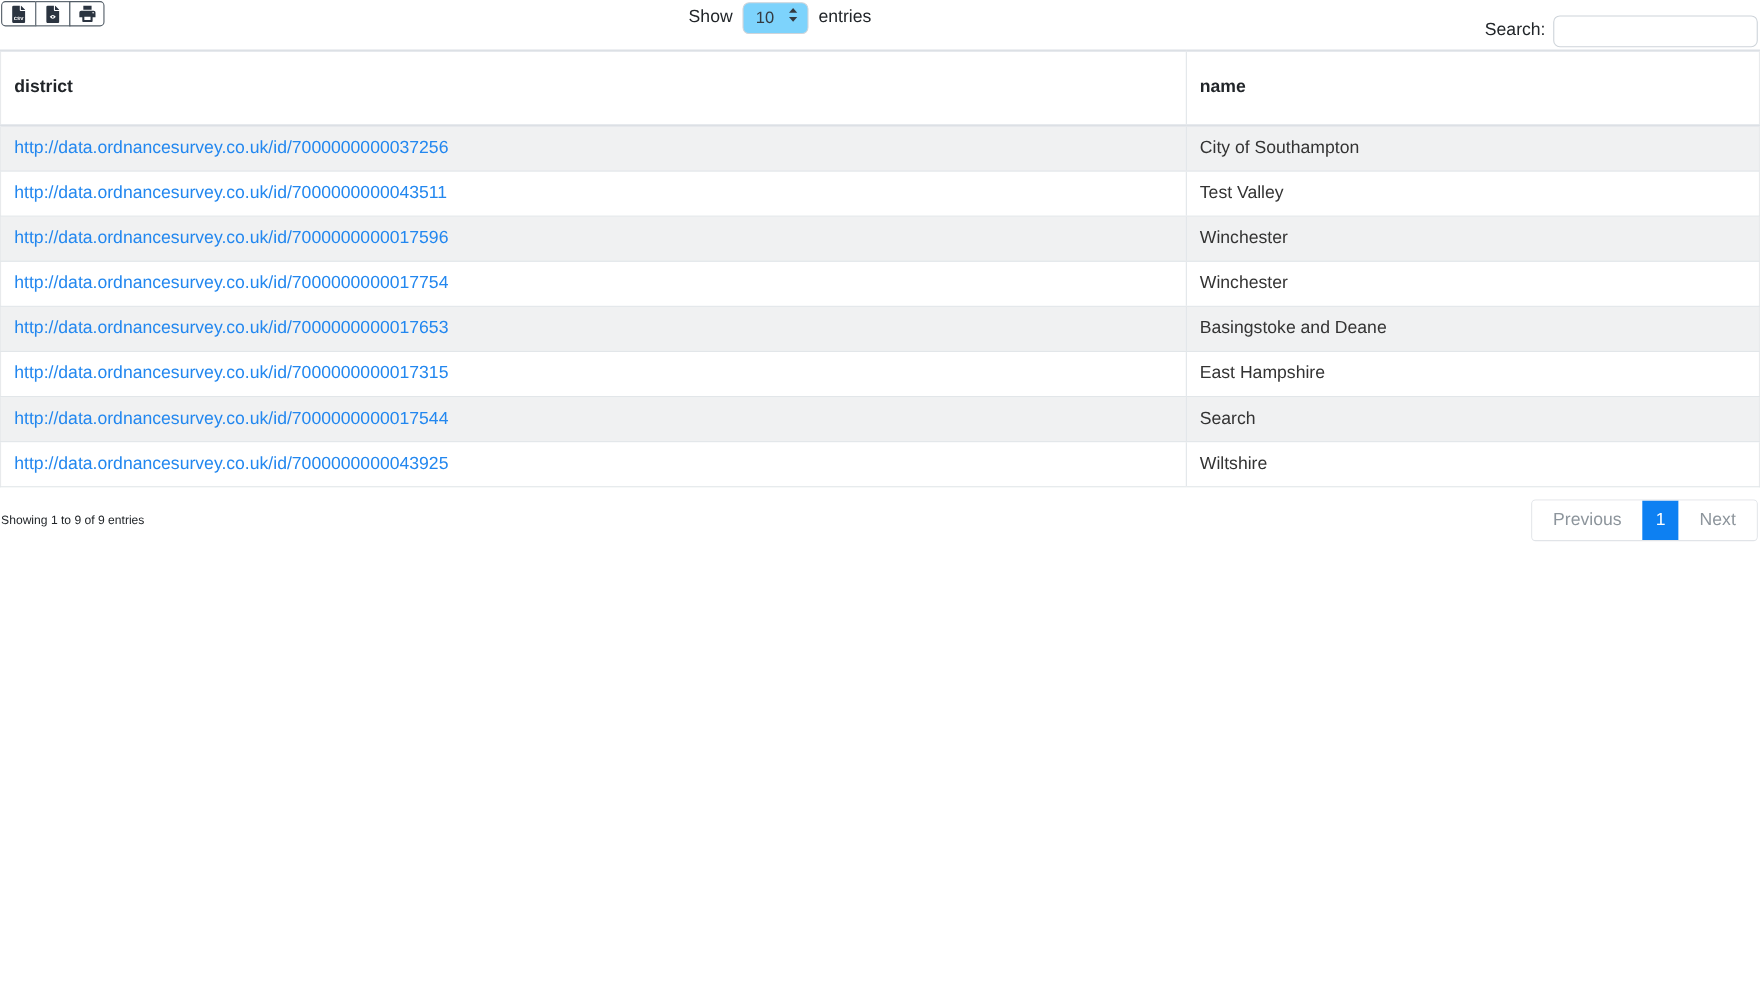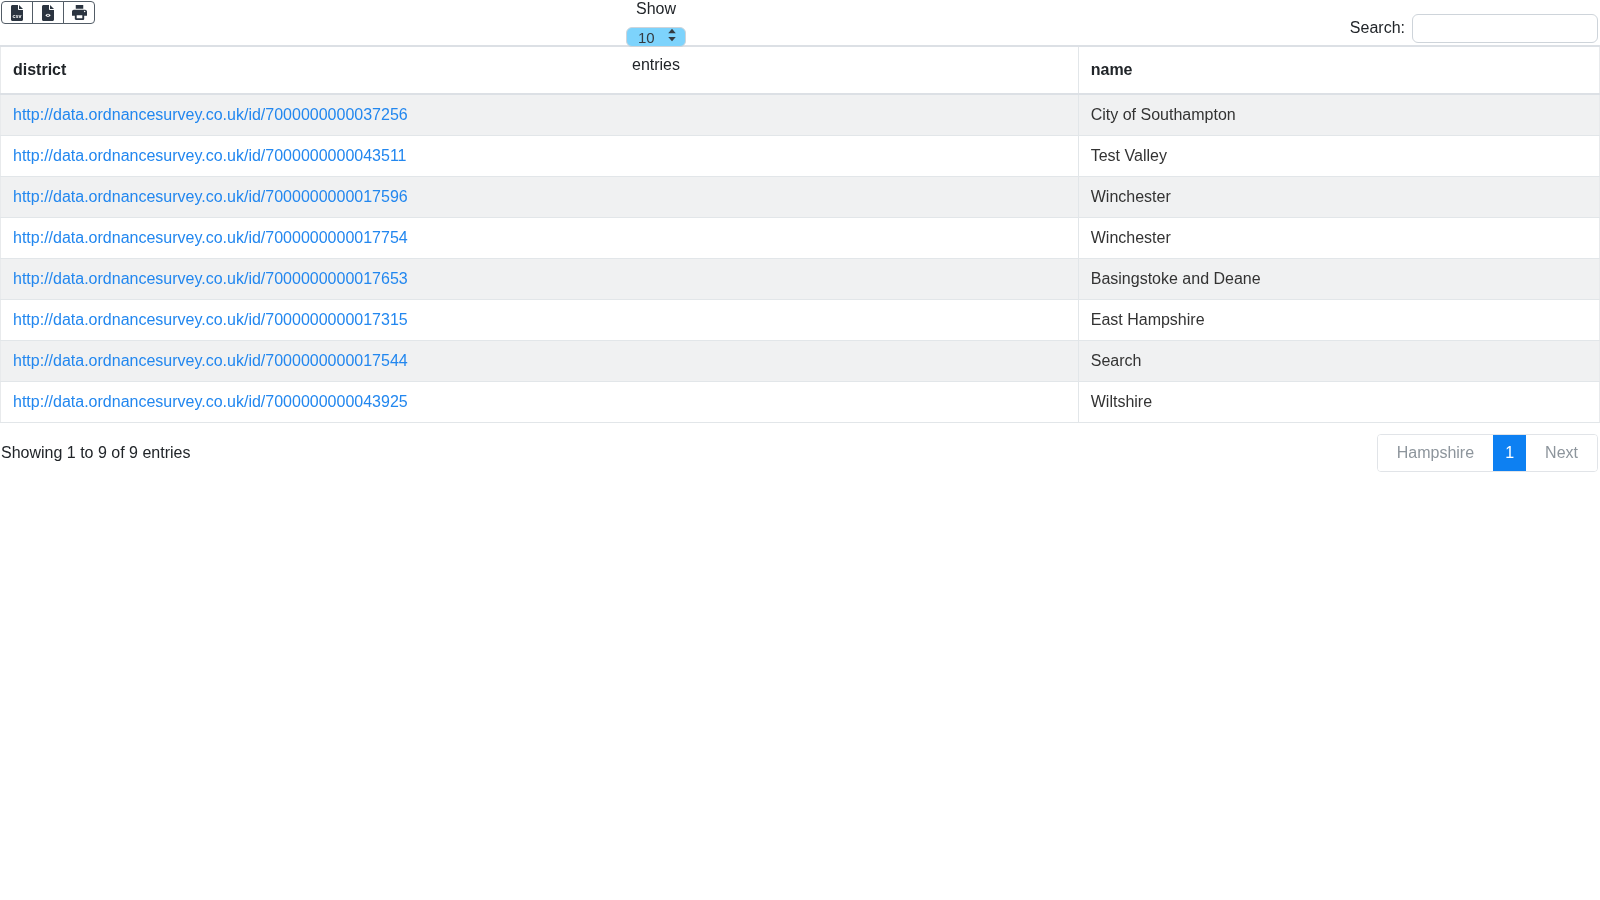--- a/index.html
+++ b/index.html
@@ -24,21 +24,21 @@
     display: inline-flex; align-items: center; justify-content: center;
     cursor: pointer;
   }
   .dt-button:first-child { margin-left: 0; border-radius: 4px 0 0 4px; }
   .dt-button:last-child { border-radius: 0 4px 4px 0; }
   .dt-button svg { display: block; }
 
   .length-control {
     position: absolute; left: 626px; top: 0;
     height: 32px; display: inline-flex; align-items: center; gap: 9px;
-    font-size: 16px; color: #212529; flex-direction: column;
+    font-size: 16px; color: #212529;
   }
   .length-select-wrap {
     position: relative; width: 60px; height: 29px;
     border: 1px solid #ced4da; border-radius: 6px; background: #7dd3fc;
   }
   .length-select {
     -webkit-appearance: none; appearance: none;
     width: 100%; height: 100%;
     border: none; background: transparent;
     font-family: "Liberation Sans", sans-serif;
@@ -65,21 +65,21 @@
 
   
   table.dataTable {
     width: 100%;
     border-collapse: collapse;
     table-layout: fixed;
   }
   table.dataTable th, table.dataTable td { text-align: left; }
   table.dataTable thead th {
     font-size: 16px; font-weight: 700; color: #212529;
-    padding: 14px 12px;
+    padding: 24px 12px;
     background: #fff;
     border-top: 2px solid #dce0e5;
     border-bottom: 2px solid #dce0e5;
   }
   table.dataTable th:first-child, table.dataTable td:first-child {
     width: 67.4%;
     border-left: 1px solid #e8eaec;
   }
   table.dataTable th + th, table.dataTable td + td { border-left: 1px solid #e2e6e9; }
   table.dataTable th:last-child, table.dataTable td:last-child { border-right: 1px solid #e8eaec; }
@@ -90,21 +90,21 @@
     border-bottom: 1px solid #e2e6e9;
   }
   table.dataTable tbody tr:nth-child(odd) td { background: #f0f1f2; }
   a.district-link { color: #2287ef; text-decoration: none; cursor: pointer; }
 
   
   .dt-footer {
     display: flex; justify-content: space-between; align-items: center;
     margin-top: 11px;
   }
-  .dt-info { font-size: 16px; color: #212529; padding-left: 1px; }
+  .dt-info { font-size: 11px; color: #212529; padding-left: 1px; }
   .dt-paging {
     display: inline-flex; align-items: stretch;
     border: 1px solid #e1e4e8; border-radius: 4px;
     overflow: hidden; margin-right: 2px; background: #fff;
   }
   .page-btn {
     font-size: 16px; color: #8d959c; background: #fff;
     padding: 9px 19px; cursor: default; user-select: none;
   }
   .page-btn.current {
@@ -214,17 +214,17 @@
   <tr>
     <td><a class="district-link">http://data.ordnancesurvey.co.uk/id/7000000000043925</a></td>
     <td>Wiltshire</td>
   </tr>
 </tbody>
 </table>
 
 <div class="dt-footer">
   <div class="dt-info">Showing 1 to 9 of 9 entries</div>
   <div class="dt-paging">
-    <span class="page-btn">Hampshire</span>
+    <span class="page-btn">Previous</span>
     <span class="page-btn current">1</span>
     <span class="page-btn">Next</span>
   </div>
 </div>
 
 </body></html>

